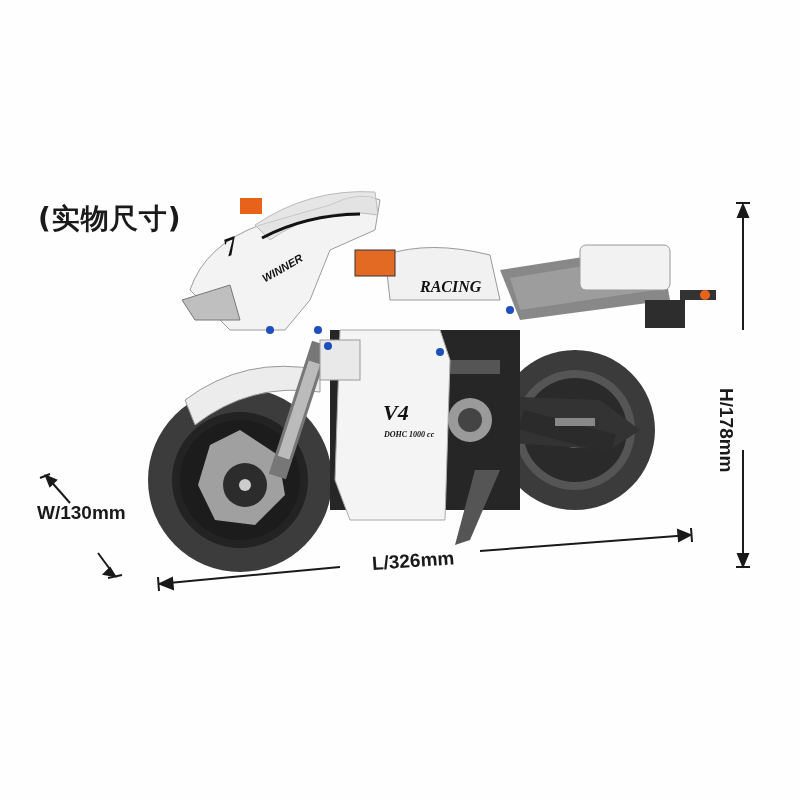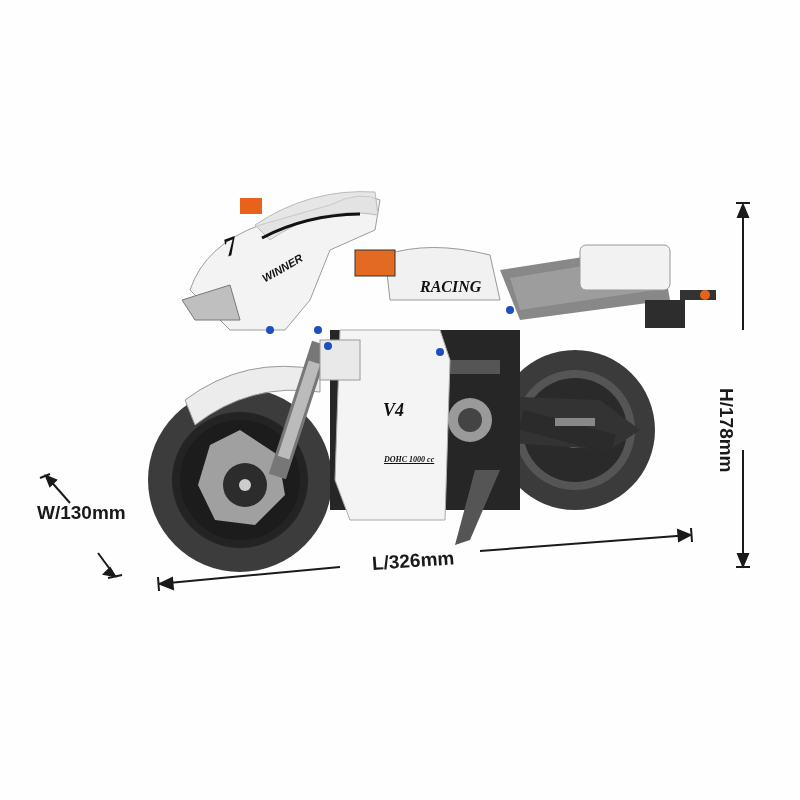--- a/index.html
+++ b/index.html
@@ -113,19 +113,20 @@
       <polygon points="743,205 738,217 748,217"></polygon>
       <line x1="743" y1="450" x2="743" y2="565"></line>
       <polygon points="743,566 738,554 748,554"></polygon>
       <line x1="736" y1="567" x2="750" y2="567"></line>
     </g>
   </svg>
 
   <div class="decal" style="left:224px; top:232px; font-size:26px; transform:rotate(-20deg);">7</div>
   <div class="decal" style="left:260px; top:262px; font-size:11px; transform:rotate(-30deg); font-family:'Liberation Sans',sans-serif;">WINNER</div>
   <div class="decal" style="left:420px; top:278px; font-size:16px;">RACING</div>
-  <div class="decal" style="left:383px; top:400px; font-size:18px;">V4</div>
-  <div class="decal" style="left:384px; top:455px; font-size:8px;text-decoration:underline;">DOHC 1000 cc</div>
+  <div class="decal" style="left:383px; top:400px; font-size:22px;">V4</div>
+  <div class="decal" style="left:384px; top:430px; font-size:8px;">DOHC 1000 cc</div>
 
+  <div class="title-label">(实物尺寸)</div>
   <div class="dim-label w-label">W/130mm</div>
   <div class="dim-label l-label">L/326mm</div>
   <div class="dim-label h-label">H/178mm</div>
 </div>
 
 </body></html>

